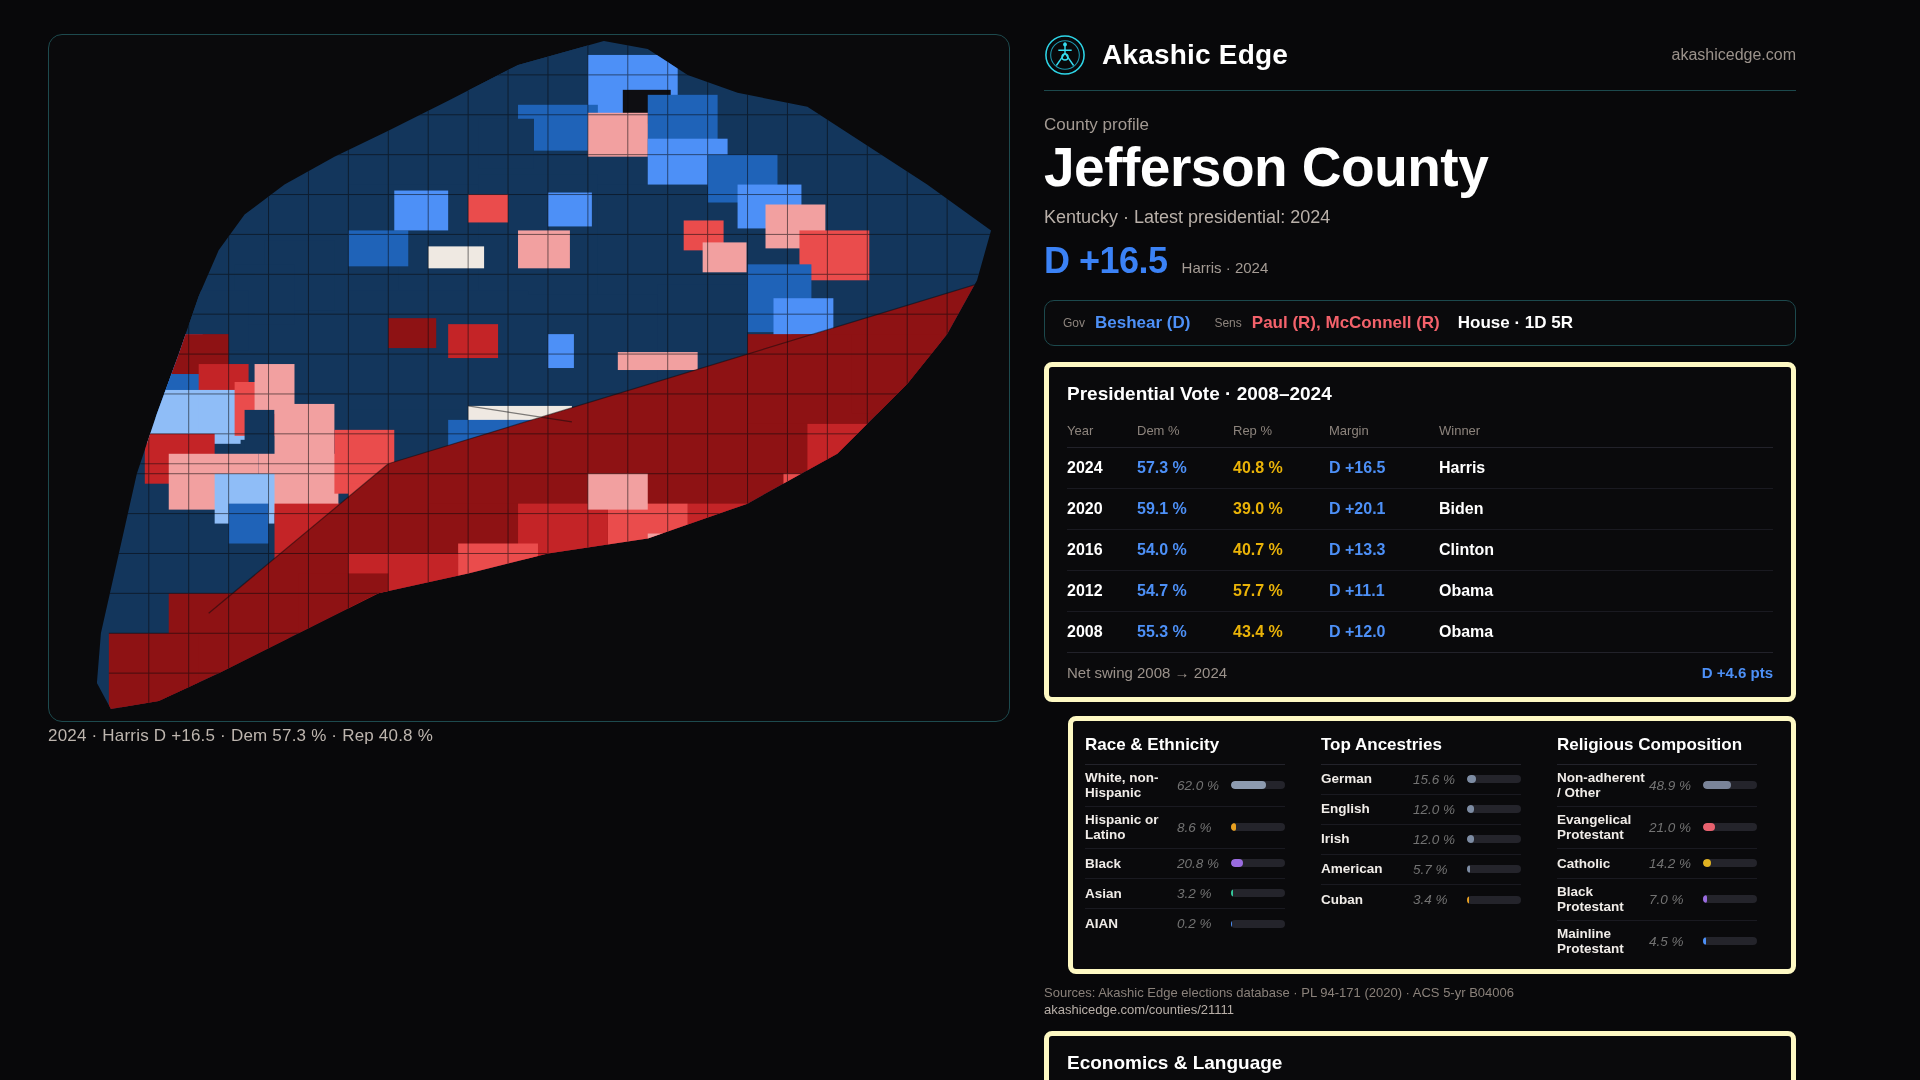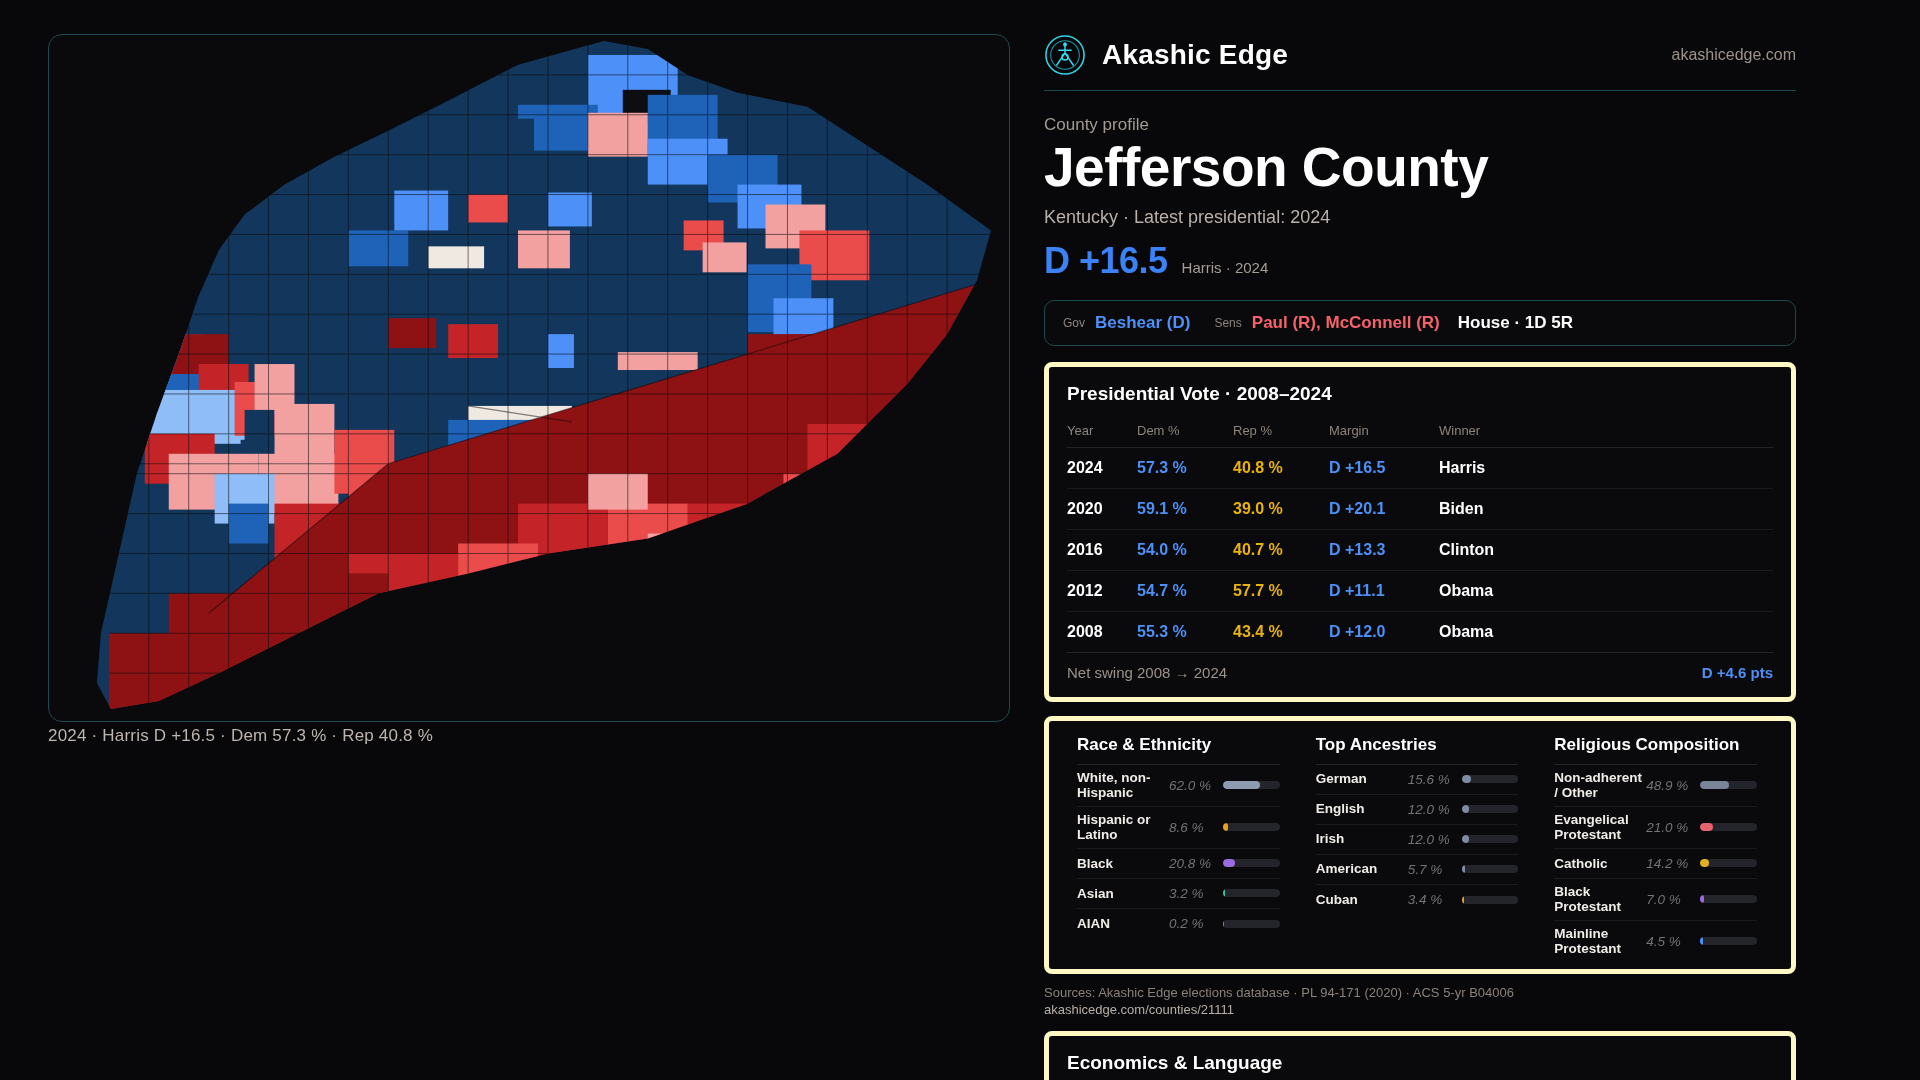--- a/index.html
+++ b/index.html
@@ -68,21 +68,21 @@
   .c-year  { color: #fff; font-weight: bold; width: 70px; }
   .c-dem   { color: #4d90f7; font-weight: bold; width: 96px; }
   .c-rep   { color: #eab308; font-weight: bold; width: 96px; }
   .c-mar   { color: #4d90f7; font-weight: bold; width: 110px; }
   .c-win   { color: #fff; font-weight: bold; }
   .swing { display: flex; align-items: center; padding-top: 11px; }
   .swing-lbl { font-size: 15px; color: #9b928b; }
   .swing-val { margin-left: auto; font-size: 15px; font-weight: bold; color: #4d90f7; }
 
   
-  .demo-card { margin-top: 14px; padding: 14px 16px 10px 28px; position: relative; height: 258px; }
+  .demo-card { margin-top: 14px; padding: 14px 16px 10px 12px; position: relative; height: 258px; margin-left: 24px; }
   .demo-cols { display: flex; gap: 0; }
   .demo-col { flex: 1 1 0; padding-right: 18px; }
   .demo-col + .demo-col { padding-left: 18px; }
   .demo-head { font-size: 17px; font-weight: bold; color: #fff; padding-bottom: 9px; border-bottom: 1px solid #23232b; }
   .demo-row { display: flex; align-items: center; min-height: 30px; padding: 5px 0; border-bottom: 1px solid #1a1a21; }
   .demo-row:last-child { border-bottom: none; }
   .d-label { flex: 0 0 92px; font-size: 13.5px; font-weight: bold; color: #f0ece8; line-height: 1.15; }
   .d-val   { flex: 0 0 54px; font-size: 13.5px; color: #737373; font-style: italic; }
   .d-track { flex: 1 1 auto; height: 8px; border-radius: 4px; background: #24242b; position: relative; overflow: hidden; }
   .d-fill  { position: absolute; left: 0; top: 0; height: 100%; border-radius: 4px; }

